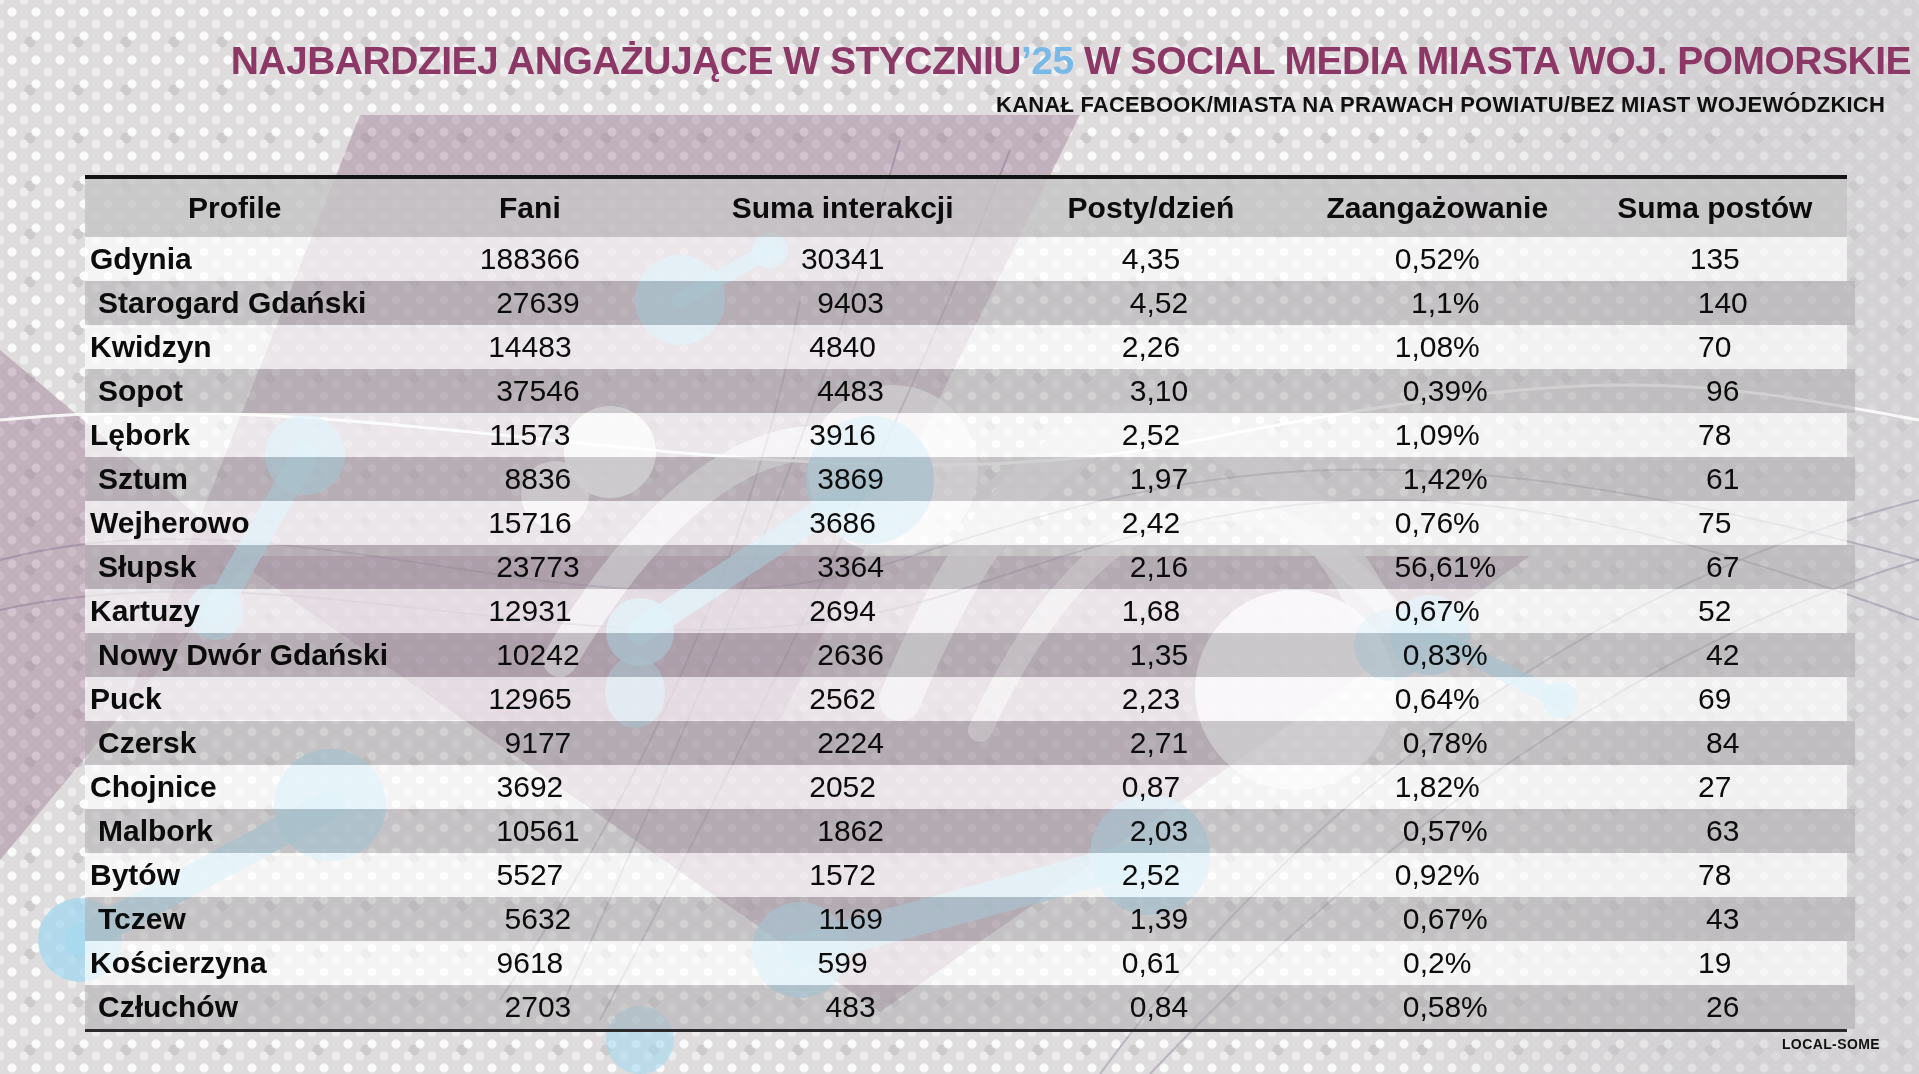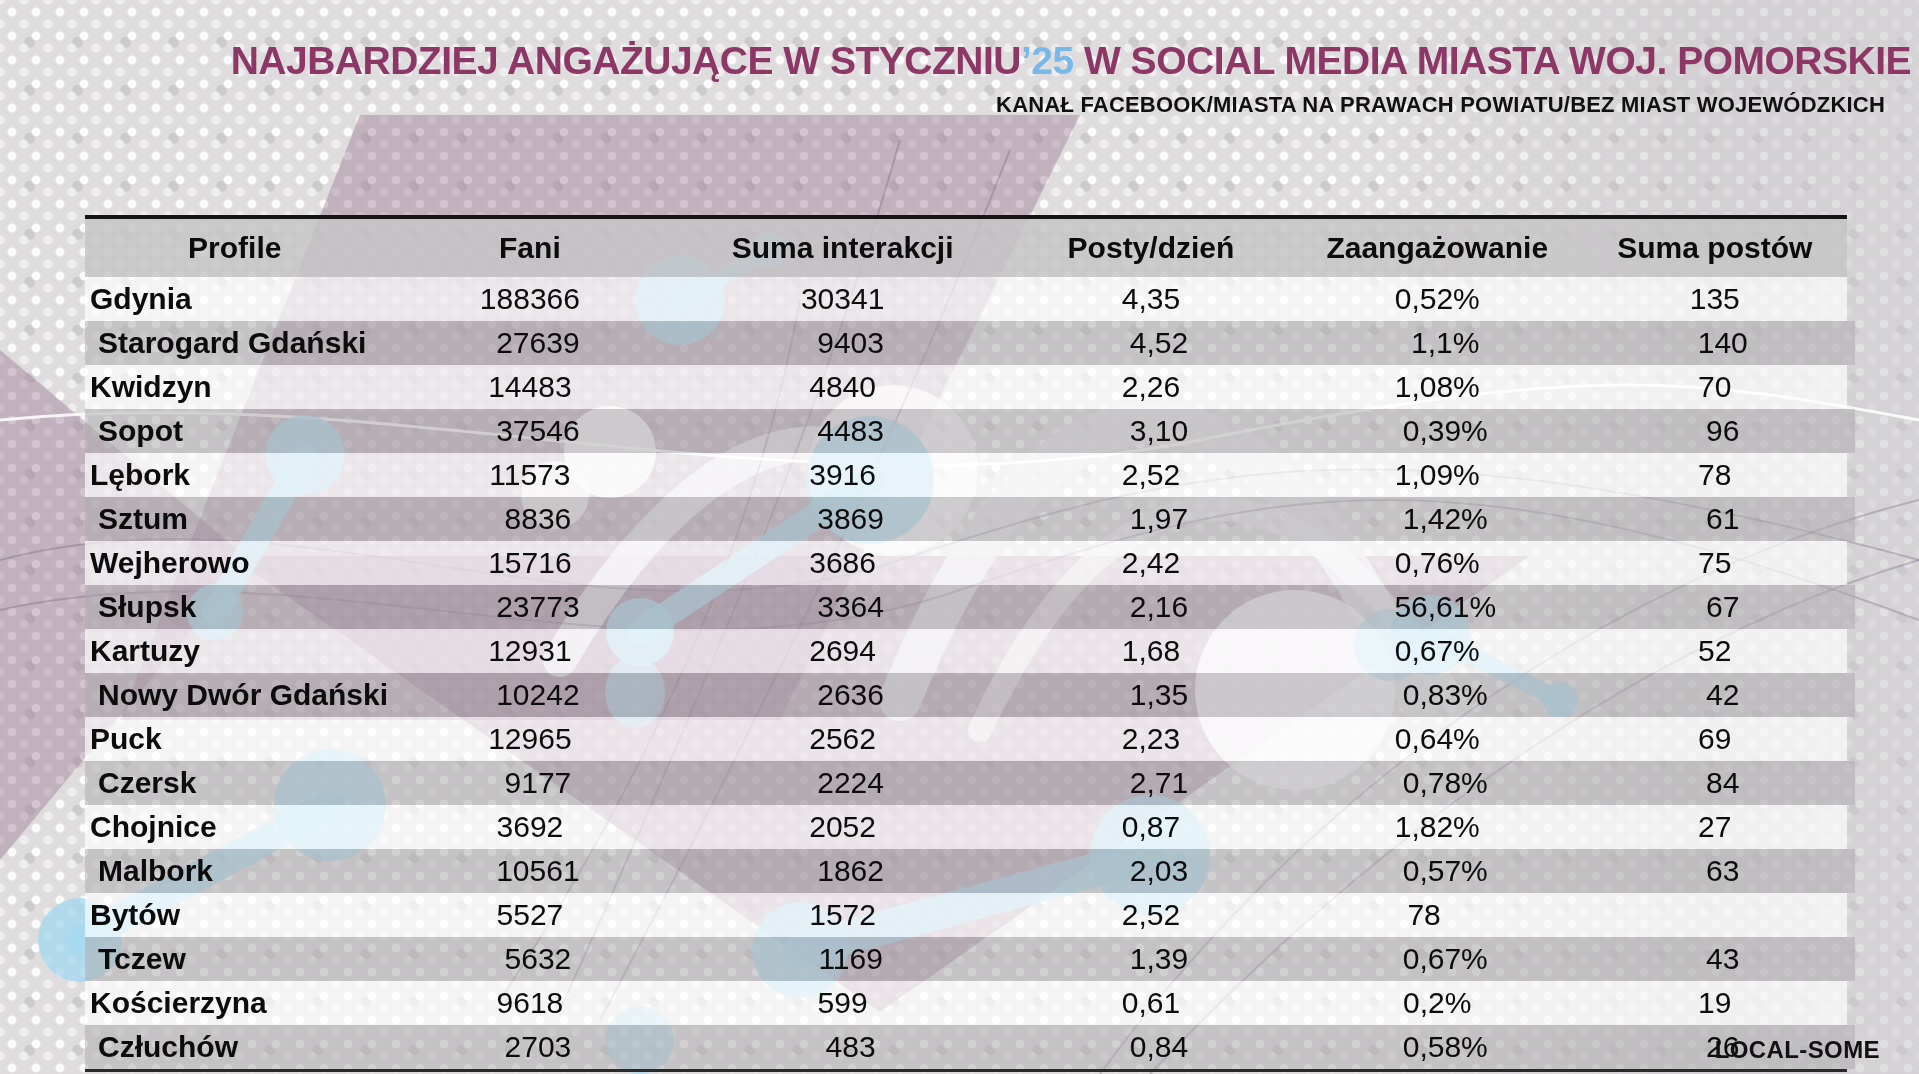--- a/index.html
+++ b/index.html
@@ -31,41 +31,40 @@
   .subtitle{
     position:absolute;top:92px;right:34px;z-index:3;
     font-size:22px;font-weight:700;letter-spacing:.2px;color:#101010;
     white-space:nowrap;text-align:right;
   }
   
   .table-wrap{
     position:absolute;left:85px;top:175px;width:1762px;z-index:2;
     border-top:4px solid #141414;
     border-bottom:3px solid #2a2a2a;
-    margin-top:40px;
   }
   .trow{display:flex;width:100%;}
   .thead{height:58px;background:rgba(198,196,198,.82);}
   .row{height:44px;}
   .row.odd{background:rgba(255,255,255,.68);}
   .row.even{background:rgba(172,170,172,.52);padding-left:8px;}
   .cell{
     display:flex;align-items:center;justify-content:center;
     font-size:30px;color:#0c0c0c;line-height:1;
     overflow:hidden;white-space:nowrap;
   }
   .cell.head{font-weight:700;font-size:30px;}
   .cell.city{justify-content:flex-start;font-weight:700;padding-left:5px;}
   .cell.num{font-weight:400;}
   .c0{width:17%;}.c1{width:16.5%;}.c2{width:19%;}.c3{width:16%;}.c4{width:16.5%;}.c5{width:15%;}
   .cell.city.c0{width:calc(17% - 5px);}
   
   .brand{
     position:absolute;top:1036px;right:39px;z-index:3;
-    font-size:24px;font-weight:800;letter-spacing:.4px;color:#111;
+    font-size:14px;font-weight:800;letter-spacing:.4px;color:#111;
     white-space:nowrap;
   }
 </style>
 </head>
 <body>
 
 <div class="page">
 
   <svg class="decor" width="1919" height="1074" viewBox="0 0 1919 1074" aria-hidden="true">
 
@@ -249,20 +248,21 @@
           <div class="cell c2 num">1862</div>
           <div class="cell c3 num">2,03</div>
           <div class="cell c4 num">0,57%</div>
           <div class="cell c5 num">63</div>
         </div>
         <div class="trow row odd">
           <div class="cell c0 city">Bytów</div>
           <div class="cell c1 num">5527</div>
           <div class="cell c2 num">1572</div>
           <div class="cell c3 num">2,52</div>
+          <div class="cell c4 num">0,92%</div>
           <div class="cell c5 num">78</div>
         </div>
         <div class="trow row even">
           <div class="cell c0 city">Tczew</div>
           <div class="cell c1 num">5632</div>
           <div class="cell c2 num">1169</div>
           <div class="cell c3 num">1,39</div>
           <div class="cell c4 num">0,67%</div>
           <div class="cell c5 num">43</div>
         </div>

